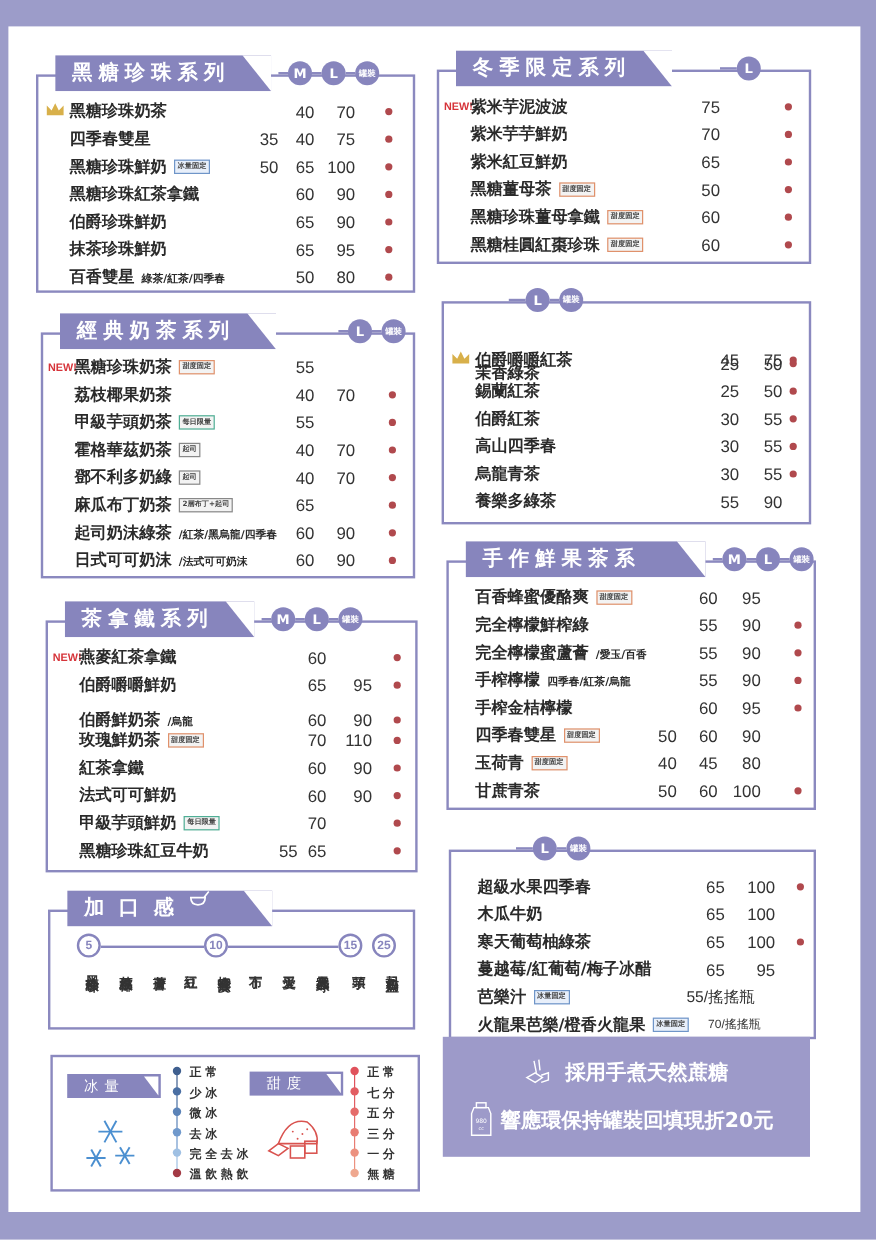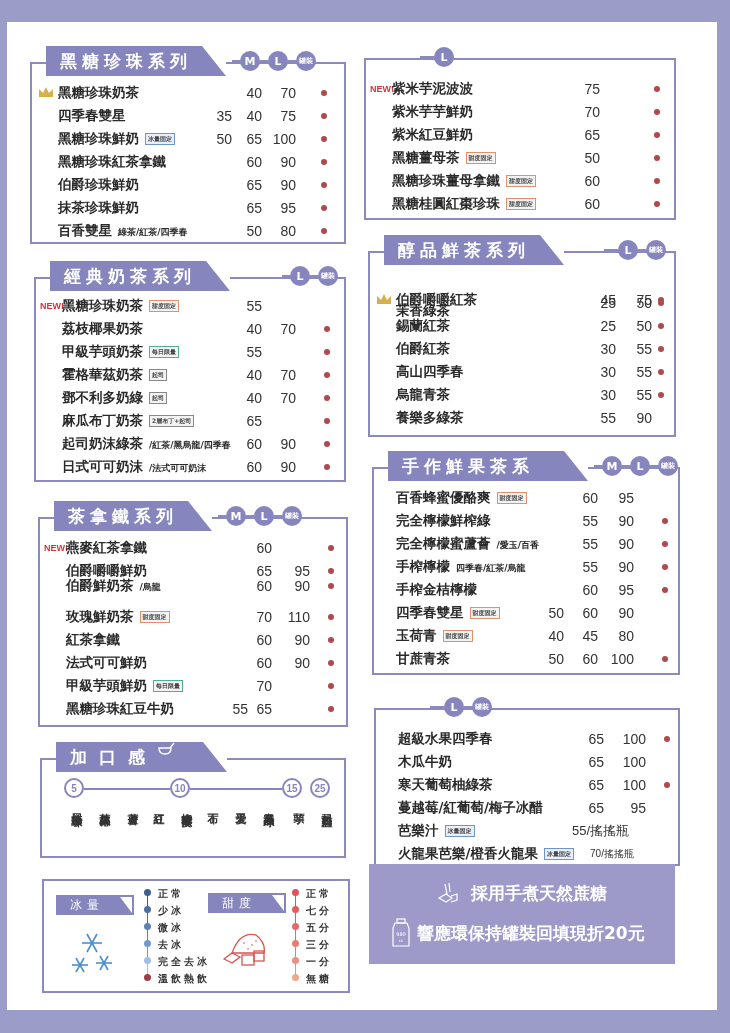--- a/index.html
+++ b/index.html
@@ -260,21 +260,21 @@
         <span class="name" style="left: 26px;"><span>燕麥紅茶拿鐵</span></span>
         <span class="price" style="left: 200px;">60</span>
         <span class="dot" style="left: 288px;"></span>
       </div>
       <div class="row" style="top: 23px;">
         <span class="name" style="left: 26px;"><span>伯爵嚼嚼鮮奶</span></span>
         <span class="price" style="left: 200px;">65</span>
         <span class="price" style="left: 238px;">95</span>
         <span class="dot" style="left: 288px;"></span>
       </div>
-      <div class="row" style="top: 38px;">
+      <div class="row" style="top: 52px;">
         <span class="name" style="left: 26px;"><span>伯爵鮮奶茶</span><span class="sub">/烏龍</span></span>
         <span class="price" style="left: 200px;">60</span>
         <span class="price" style="left: 238px;">90</span>
         <span class="dot" style="left: 288px;"></span>
       </div>
       <div class="row" style="top: 69px;">
         <span class="name" style="left: 26px;"><span>玫瑰鮮奶茶</span><span class="tag sweet">甜度固定</span></span>
         <span class="price" style="left: 200px;">70</span>
         <span class="price" style="left: 238px;">110</span>
         <span class="dot" style="left: 288px;"></span>
@@ -411,20 +411,21 @@
       <div class="scale-line" style="left: 251px; top: 80px; height: 14px; background: rgb(236, 145, 127);"></div>
       <div class="scale-dot" style="left: 248px; top: 76px; background: rgb(236, 145, 127);"></div>
       <div class="scale-item" style="left: 262px; top: 74px;">一分</div>
       <div class="scale-dot" style="left: 248px; top: 93px; background: rgb(239, 168, 143);"></div>
       <div class="scale-item" style="left: 262px; top: 91px;">無糖</div>
     </div>
 </div>
 
 <div class="box" style="left:364px;top:58px;width:312px;height:162px;">
   <div class="hdr">
+    <div class="hdr-title">冬季限定系列</div>
     <div class="hdr-cols" style="margin-left:40px;">
       <div class="hdr-line" style="width:14px;"></div>
       <div class="pill">L</div>
     </div>
   </div>
   <div class="rows" id="rows-wi" style="top:18px;">
       <div class="row" style="top: 0px;">
         <span class="prefix">NEW!</span>
         <span class="name" style="left: 26px;"><span>紫米芋泥波波</span></span>
         <span class="price" style="left: 202px;">75</span>
@@ -453,21 +454,20 @@
       <div class="row" style="top: 115px;">
         <span class="name" style="left: 26px;"><span>黑糖桂圓紅棗珍珠</span><span class="tag sweet">甜度固定</span></span>
         <span class="price" style="left: 202px;">60</span>
         <span class="dot" style="left: 288px;"></span>
       </div>
     </div>
 </div>
 
 <div class="box" style="left:368px;top:251px;width:308px;height:186px;">
   <div class="hdr">
-    <div class="hdr-title">醇品鮮茶系列</div>
     <div class="hdr-cols" style="margin-left:40px;">
       <div class="hdr-line" style="width:14px;"></div>
       <div class="pill">L</div>
       <div class="hdr-line"></div>
       <div class="pill small">罐裝</div>
     </div>
   </div>
   <div class="rows" id="rows-ft" style="top:16px;">
       <div class="row" style="top: 0px; margin-top: 20px;">
         <span class="crown"><svg width="16" height="12" viewBox="0 0 16 12">

